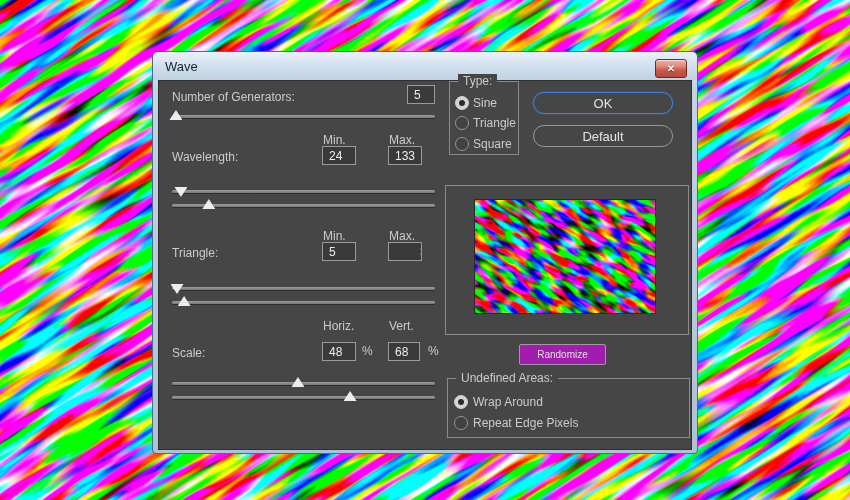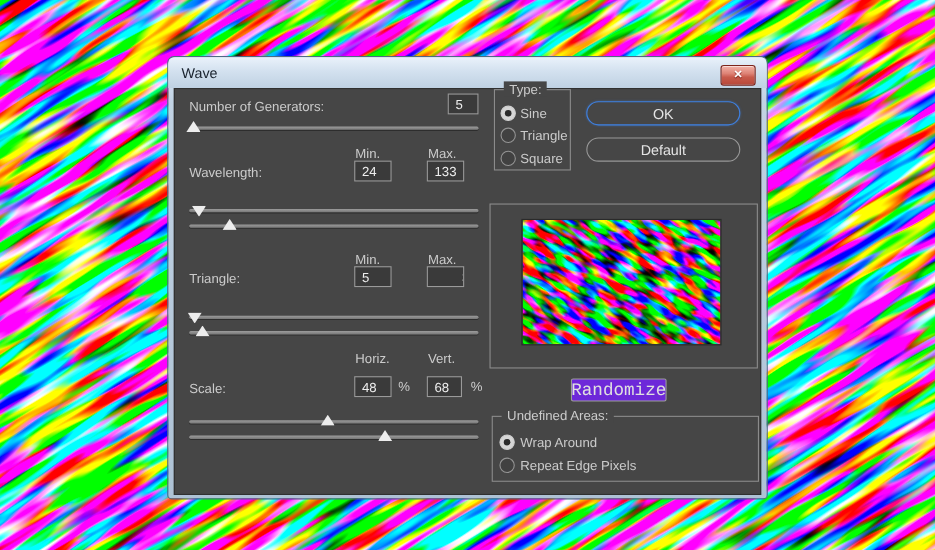--- a/index.html
+++ b/index.html
@@ -57,22 +57,22 @@
     border-radius:50%;background:#2b2b2b;}
   .radio-lbl{position:absolute;font-size:12px;color:#cbcbcb;cursor:pointer;white-space:nowrap;}
 
   
   .pill{position:absolute;left:374px;width:140px;height:22px;border-radius:11px;
     background:#464646;color:#e4e4e4;font-size:13px;
     display:flex;align-items:center;justify-content:center;cursor:pointer;box-sizing:border-box;text-align:right;}
   .pill.ok{top:11px;border:1px solid #3f80e0;box-shadow:0 0 2px rgba(63,128,224,.6);}
   .pill.default{top:44px;border:1px solid #989898;}
   .btn-rect{position:absolute;left:360px;top:263px;width:87px;height:21px;
-    background:#6d28d9;border:1px solid #9c9c9c;border-radius:2px;color:#e0e0e0;
-    font-size:16px;display:flex;align-items:center;justify-content:center;cursor:pointer;box-sizing:border-box;font-family:Liberation Mono, monospace;}
+    background:#a21caf;border:1px solid #9c9c9c;border-radius:2px;color:#e0e0e0;
+    font-size:10px;display:flex;align-items:center;justify-content:center;cursor:pointer;box-sizing:border-box;}
 
   .preview-box{left:286px;top:104px;width:244px;height:150px;}
   .preview-img{position:absolute;left:29px;top:14px;width:180px;height:113px;
     outline:1px solid #2a2a2a;overflow:hidden;}
 </style>
 </head>
 <body>
 
 <div class="stage">
 

